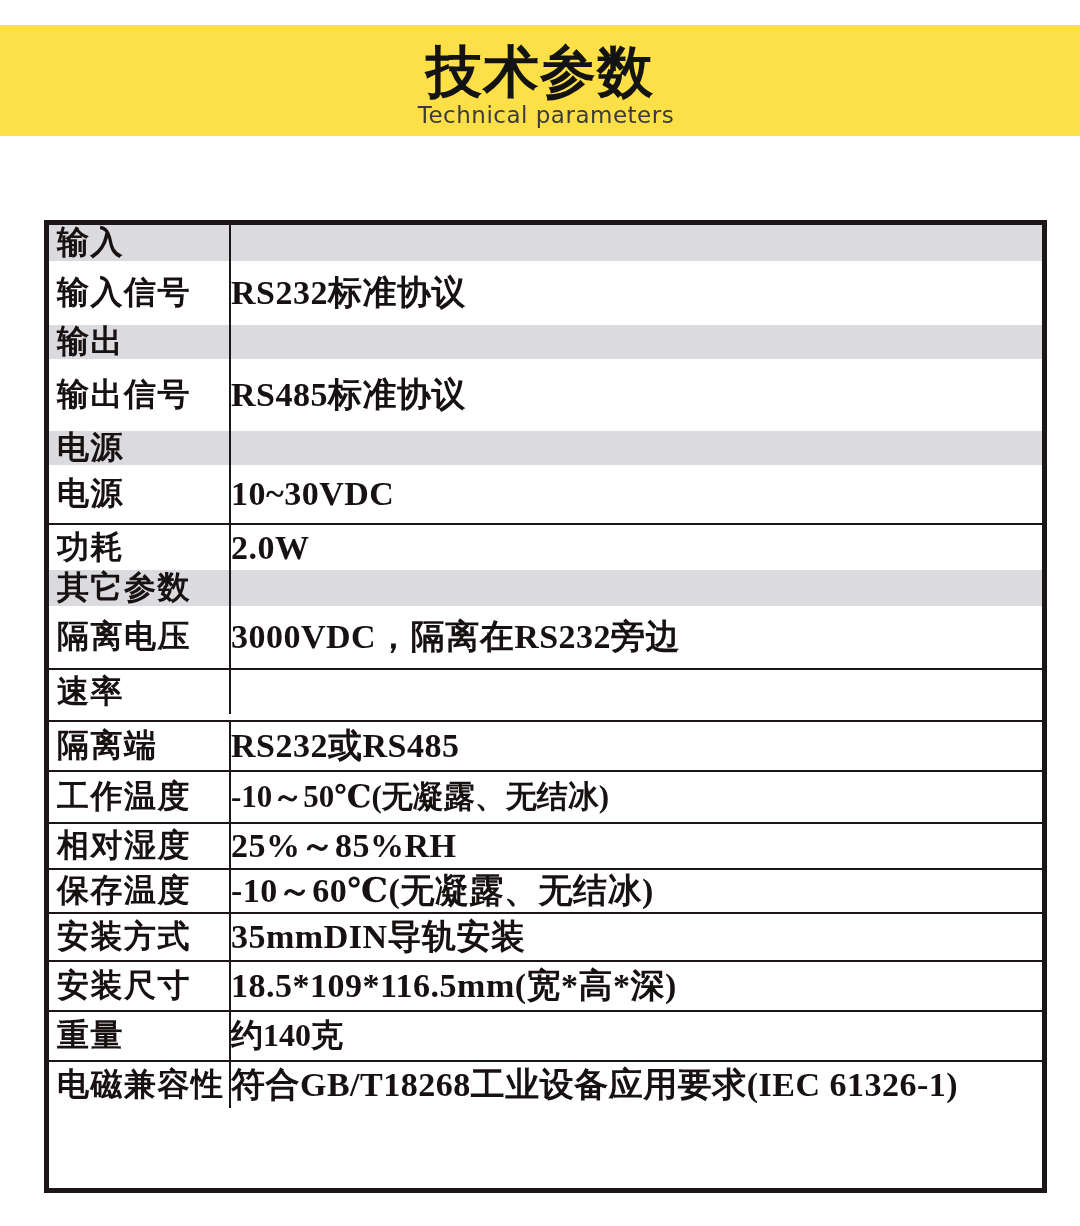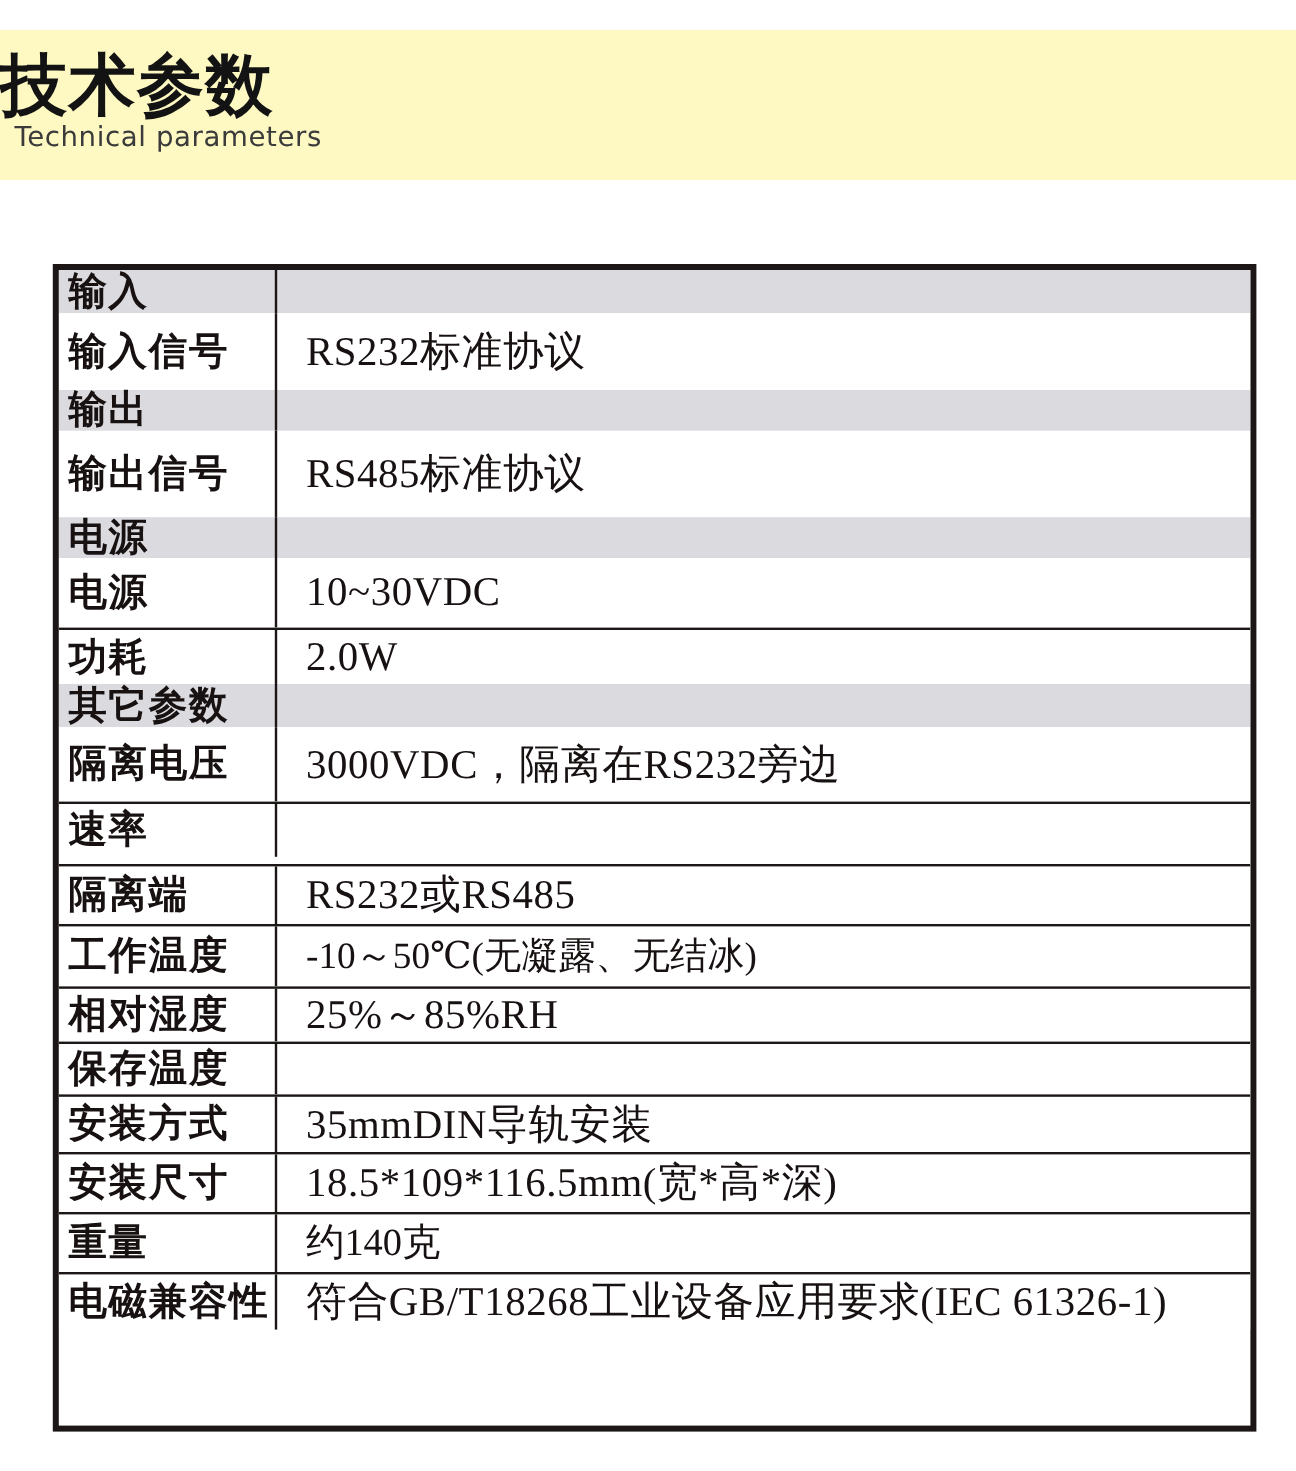--- a/index.html
+++ b/index.html
@@ -9,23 +9,23 @@
     position: relative;
     font-family: "Liberation Serif", "DejaVu Serif", serif;
     color: #171111;
     overflow: hidden;
   }
 
   
   .header-band {
     position: absolute;
     left: 0; top: 25px;
-    width: 1080px; height: 125px;
-    background: #fef9c3;
-    text-align: left;
+    width: 1080px; height: 111px;
+    background: #fde047;
+    text-align: center;
   }
   .title {
     margin-top: 18px;
     font-family: "DejaVu Sans", "Liberation Sans", sans-serif;
     font-weight: 900;
     font-size: 56px;
     line-height: 58px;
     letter-spacing: 1px;
     color: #131313;
   }
@@ -69,22 +69,22 @@
     font-weight: bold;
     font-size: 32px;
     letter-spacing: 1.5px;
     white-space: nowrap;
     overflow: visible;
   }
   .cell.value {
     flex: 1;
     display: flex;
     align-items: center;
-    padding-left: 24px;
-    font-weight: normal;
+    padding-left: 0;
+    font-weight: bold;
     font-size: 34px;
     letter-spacing: 0.5px;
     white-space: pre;
     overflow: visible;
   }
   .row.section .cell.label,
   .row.section .cell.value { background: transparent; }
 
   
   .row:nth-child(1)  { height: 36px; gap: 12px; }
@@ -181,20 +181,21 @@
     <div class="cell value">-10～50℃(无凝露、无结冰)</div>
   </div>
 
   <div class="row data">
     <div class="cell label">相对湿度</div>
     <div class="cell value">25%～85%RH</div>
   </div>
 
   <div class="row data">
     <div class="cell label">保存温度</div>
+    <div class="cell value">-10～60℃(无凝露、无结冰)</div>
   </div>
 
   <div class="row data">
     <div class="cell label">安装方式</div>
     <div class="cell value">35mmDIN导轨安装</div>
   </div>
 
   <div class="row data">
     <div class="cell label">安装尺寸</div>
     <div class="cell value">18.5*109*116.5mm(宽*高*深)</div>

